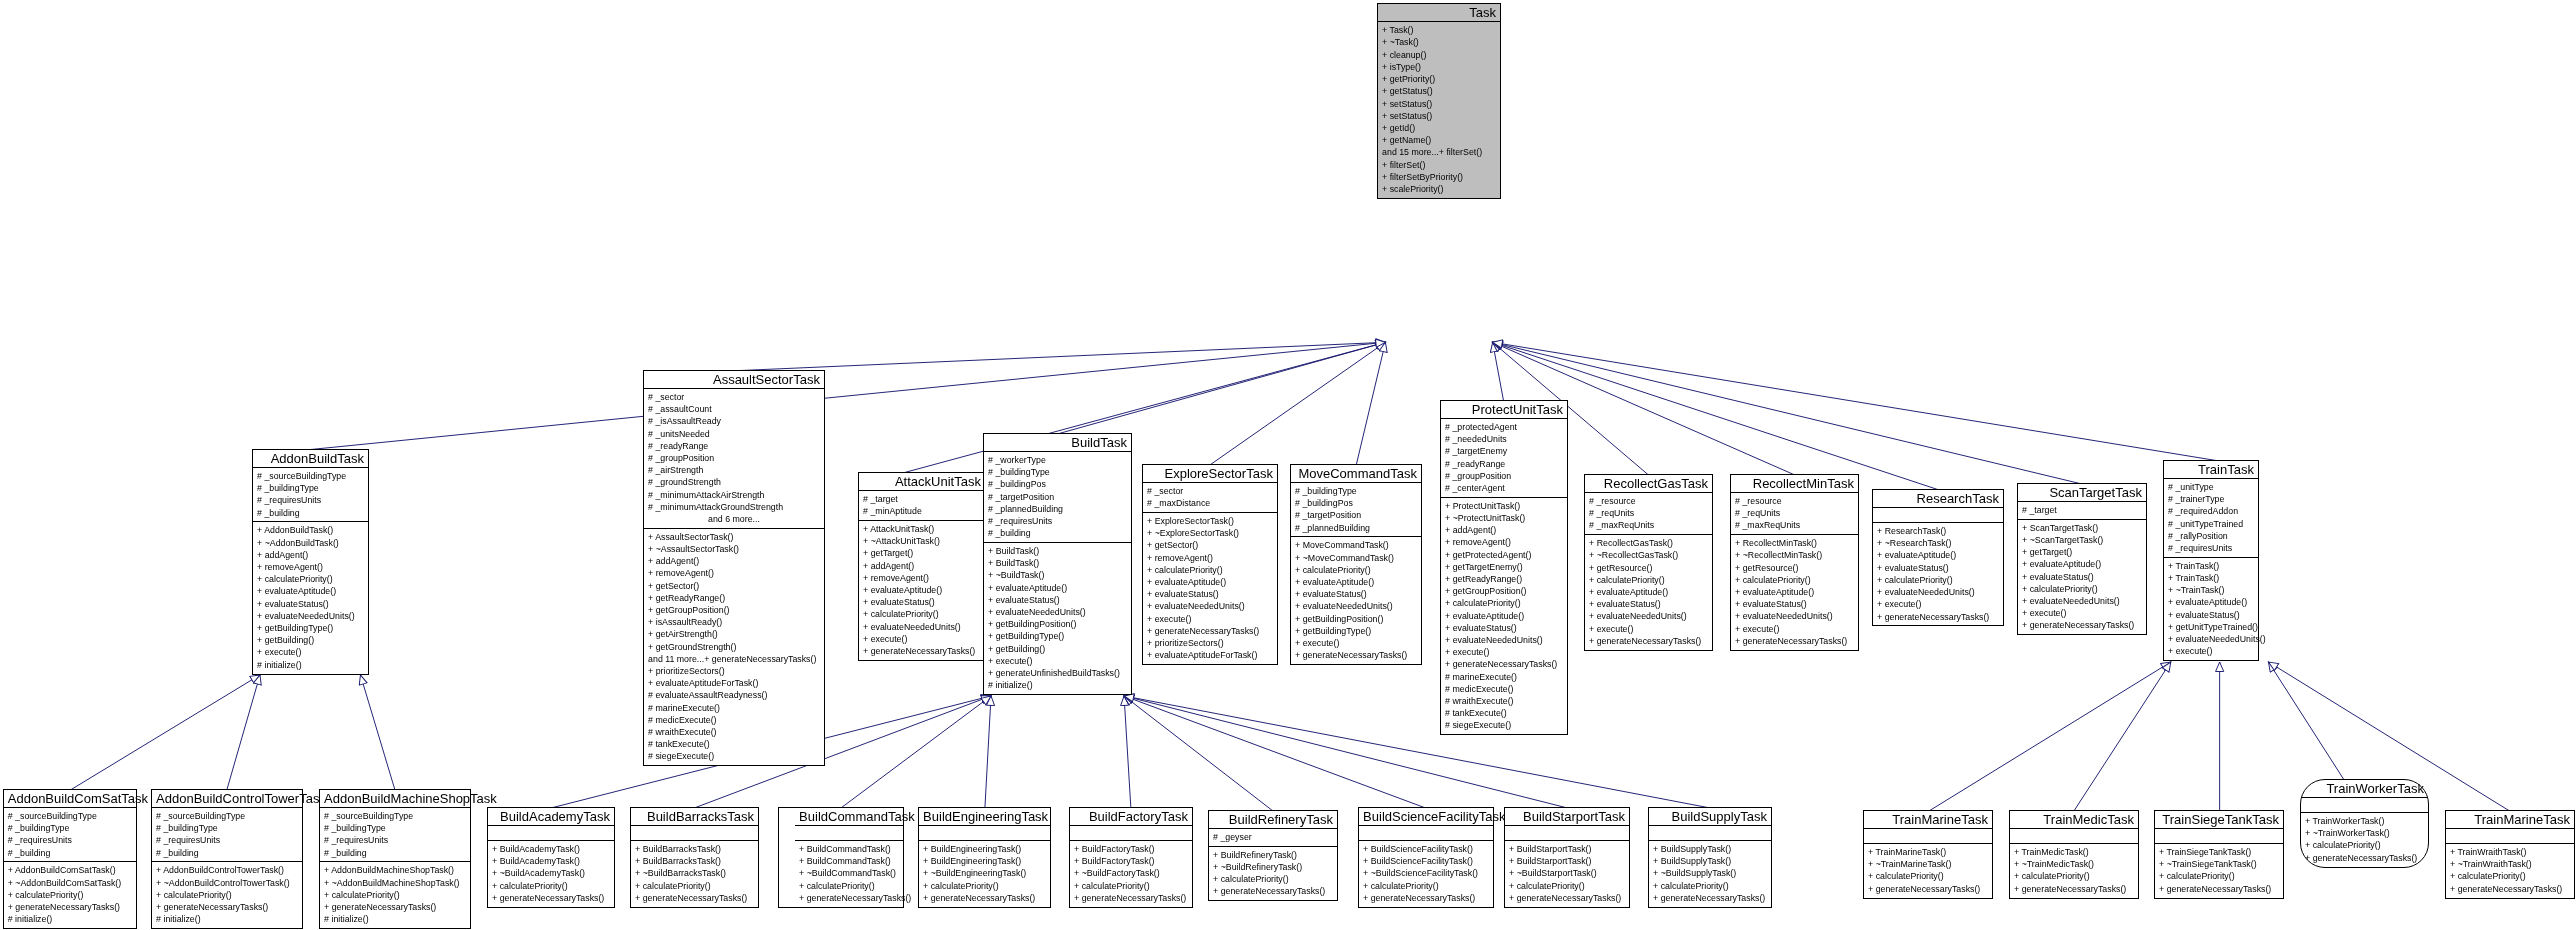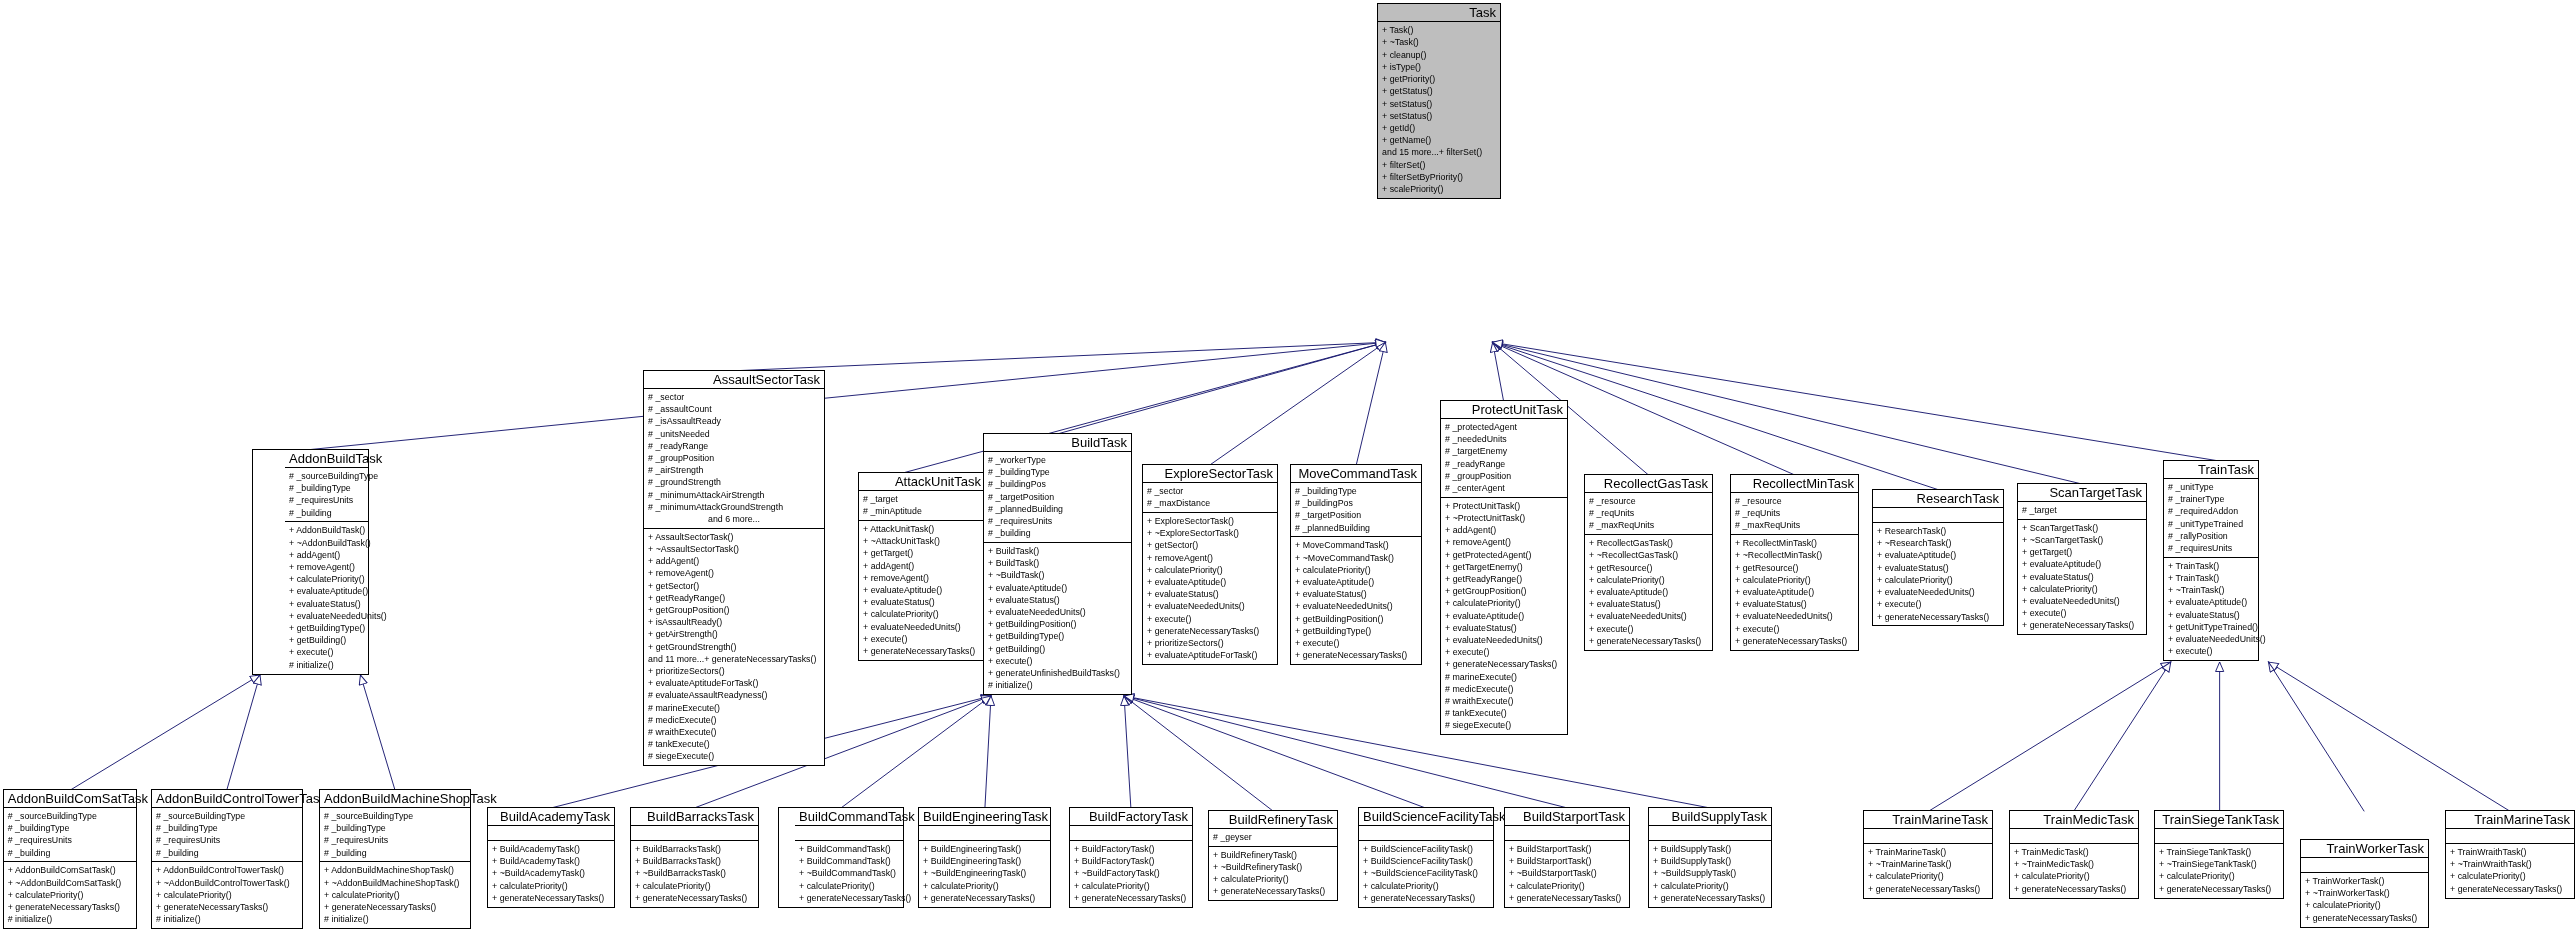--- a/index.html
+++ b/index.html
@@ -352,21 +352,21 @@
         <div class="member">+ TrainTask()</div>
         <div class="member">+ TrainTask()</div>
         <div class="member">+ ~TrainTask()</div>
         <div class="member">+ evaluateAptitude()</div>
         <div class="member">+ evaluateStatus()</div>
         <div class="member">+ getUnitTypeTrained()</div>
         <div class="member">+ evaluateNeededUnits()</div>
         <div class="member">+ execute()</div>
       </div>
     </div>
-    <div class="class-box" style="left: 252px; top: 449px; width: 117px; padding-left: 32px;">
+    <div class="class-box" style="left: 252px; top: 449px; width: 117px;">
       <div class="class-title">AddonBuildTask</div>
       <div class="class-section attrs">
         <div class="member"># _sourceBuildingType</div>
         <div class="member"># _buildingType</div>
         <div class="member"># _requiresUnits</div>
         <div class="member"># _building</div>
       </div>
       <div class="class-section methods">
         <div class="member">+ AddonBuildTask()</div>
         <div class="member">+ ~AddonBuildTask()</div>
@@ -553,21 +553,21 @@
     <div class="class-box" style="left: 2154px; top: 810px; width: 130px;">
       <div class="class-title">TrainSiegeTankTask</div>
       <div class="class-section attrs"></div>
       <div class="class-section methods">
         <div class="member">+ TrainSiegeTankTask()</div>
         <div class="member">+ ~TrainSiegeTankTask()</div>
         <div class="member">+ calculatePriority()</div>
         <div class="member">+ generateNecessaryTasks()</div>
       </div>
     </div>
-    <div class="class-box" style="left: 2300px; top: 839px; width: 129px;">
+    <div class="class-box" style="left: 2300px; top: 779px; width: 129px; border-radius: 25px;">
       <div class="class-title">TrainWorkerTask</div>
       <div class="class-section attrs"></div>
       <div class="class-section methods">
         <div class="member">+ TrainWorkerTask()</div>
         <div class="member">+ ~TrainWorkerTask()</div>
         <div class="member">+ calculatePriority()</div>
         <div class="member">+ generateNecessaryTasks()</div>
       </div>
     </div>
     <div class="class-box" style="left: 2445px; top: 810px; width: 130px;">

